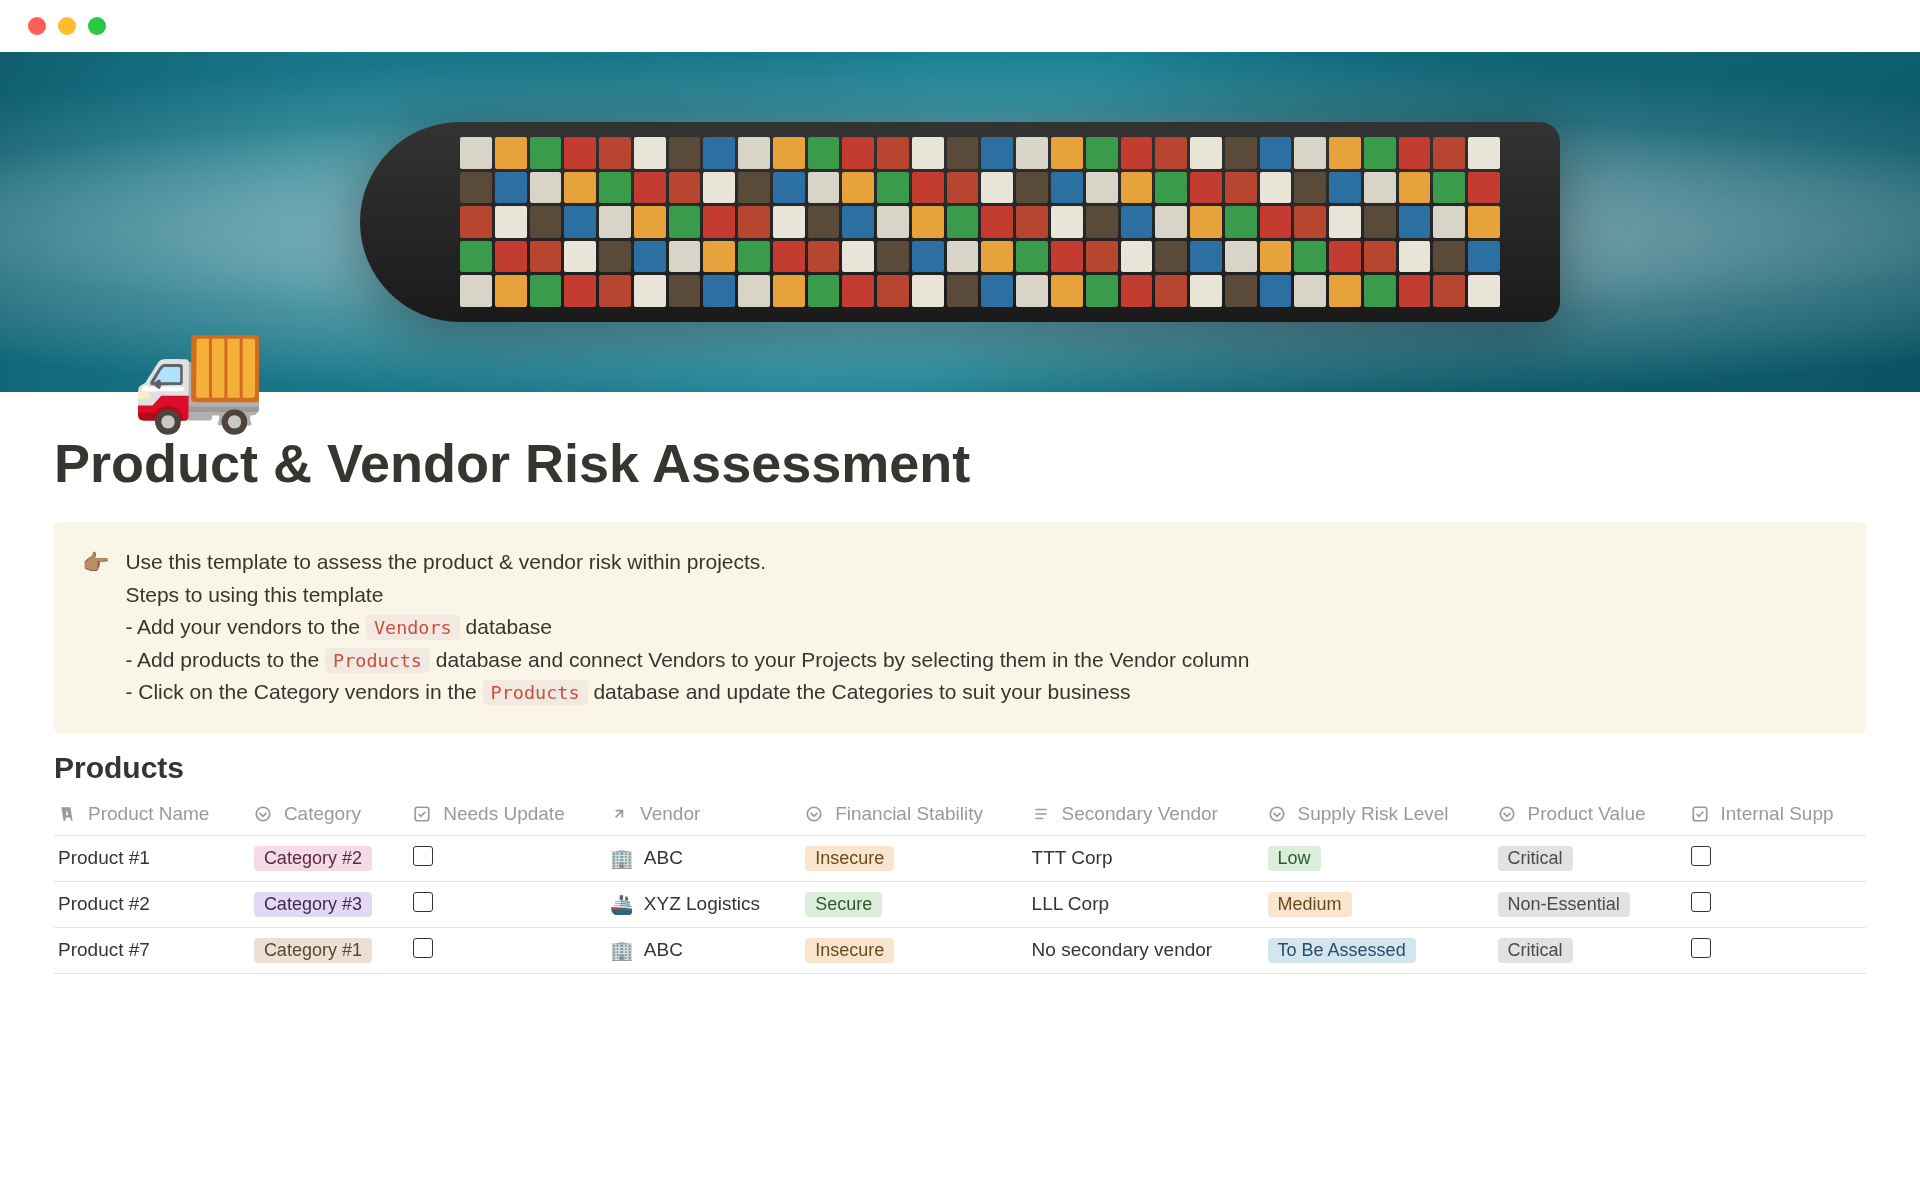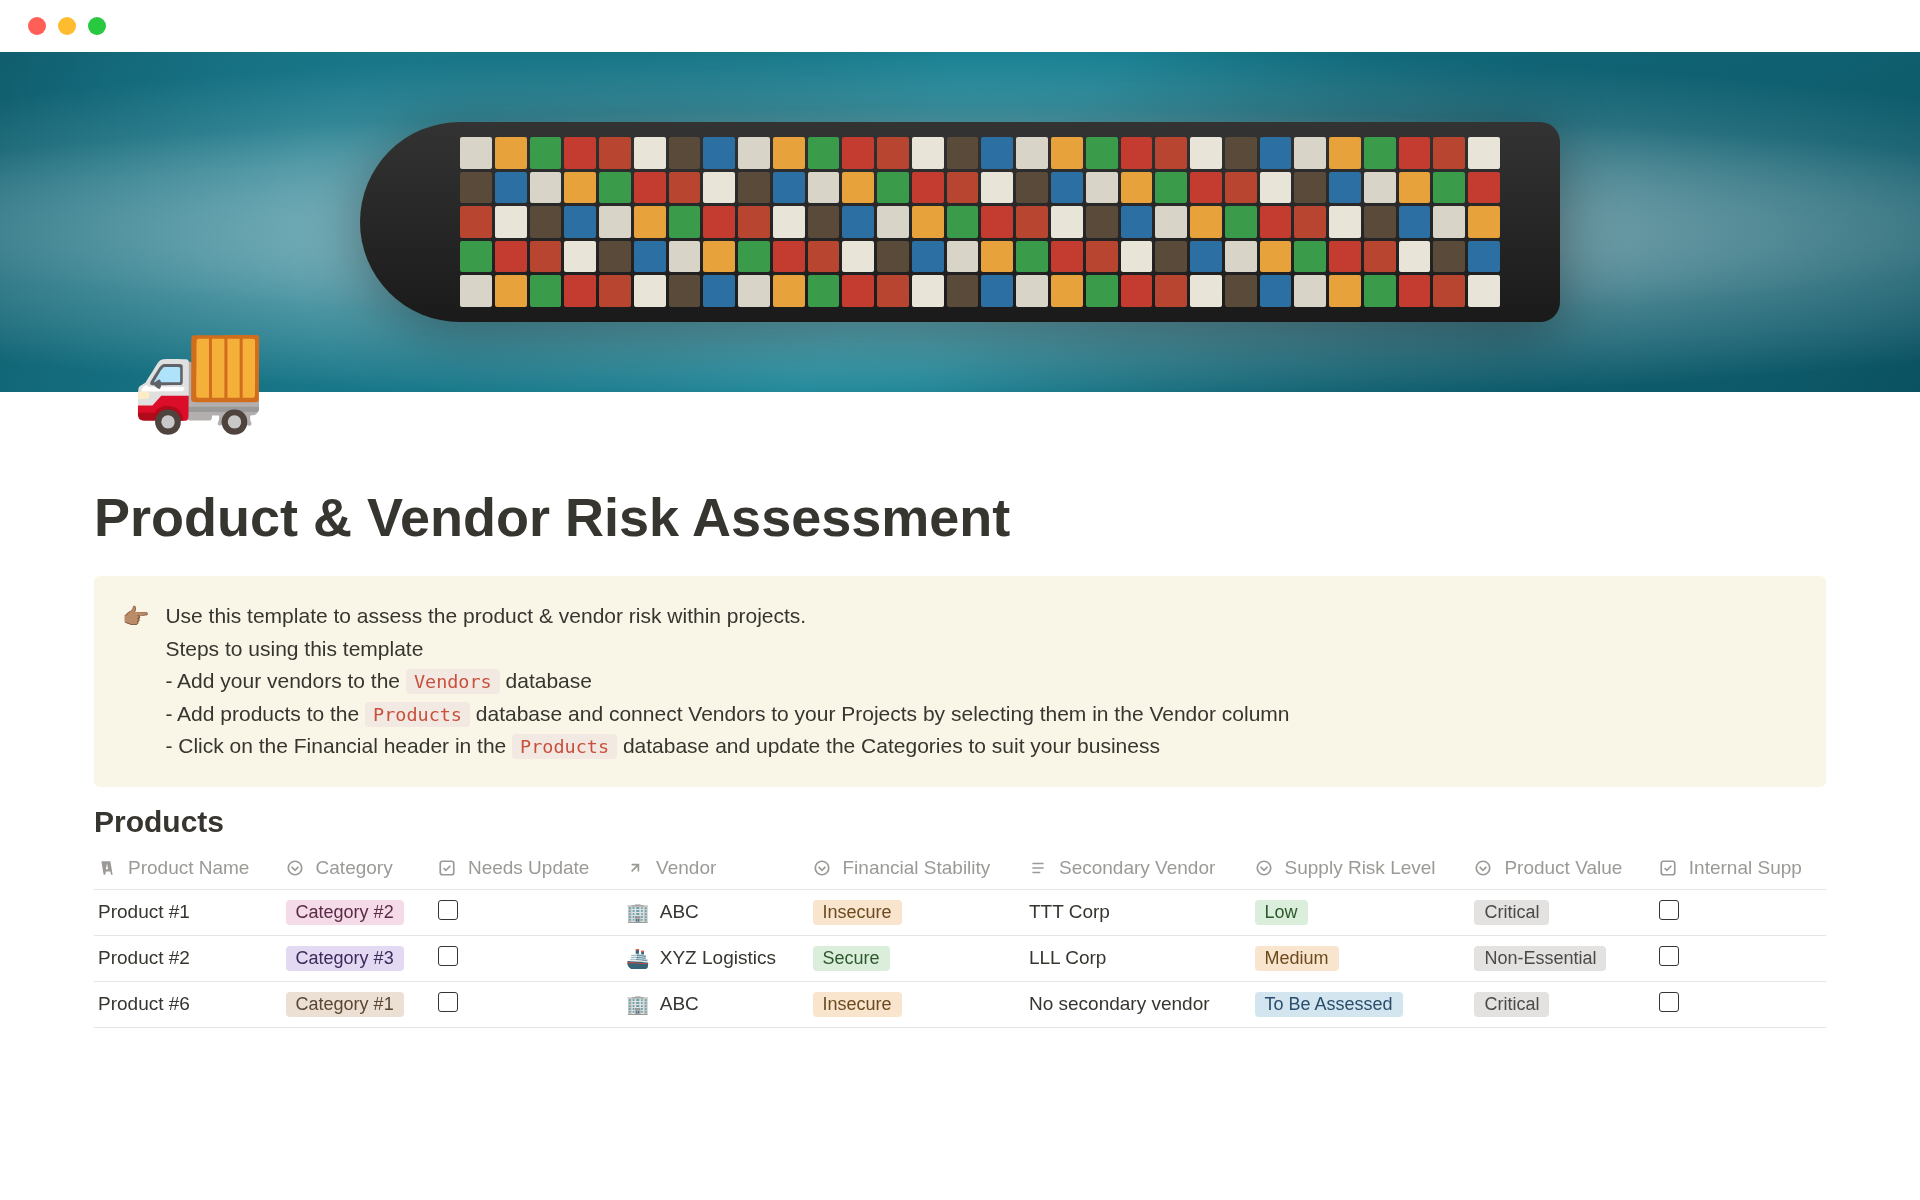--- a/index.html
+++ b/index.html
@@ -67,22 +67,22 @@
 
 .page-icon {
   position: absolute;
   left: 130px;
   top: 310px;
   font-size: 110px;
   z-index: 10;
 }
 
 .page-content {
-  padding: 0 94px;
-  margin-top: 94px;
+  padding: 0 54px;
+  margin-top: 40px;
 }
 .page-title {
   font-size: 54px;
   font-weight: 700;
   color: #37352f;
   margin-bottom: 28px;
 }
 .callout {
   background: #f9f5e7;
   border-radius: 6px;
@@ -350,21 +350,21 @@
     <div class="callout-body">
       <div>Use this template to assess the product &amp; vendor risk within projects.</div>
       <div>Steps to using this template</div>
       <div>
         <span>- Add your vendors to the </span><span class="code-pill">Vendors</span><span> database</span>
       </div>
       <div>
         <span>- Add products to the </span><span class="code-pill">Products</span><span> database and connect Vendors to your Projects by selecting them in the Vendor column</span>
       </div>
       <div>
-        <span>- Click on the Financial header in the </span><span class="code-pill">Products</span><span> database and update the Categories to suit your business</span>
+        <span>- Click on the Category vendors in the </span><span class="code-pill">Products</span><span> database and update the Categories to suit your business</span>
       </div>
     </div>
   </div>
 
 
   <div class="db-title">Products</div>
 
   <div class="table-wrap">
     <table class="db-table">
       <thead>
@@ -476,21 +476,21 @@
                 <span>XYZ Logistics</span>
               </span>
             </td>
             <td><span class="tag tag-green">Secure</span></td>
             <td><span>LLL Corp</span></td>
             <td><span class="tag tag-orange">Medium</span></td>
             <td><span class="tag tag-gray">Non-Essential</span></td>
             <td><span class="checkbox"></span></td>
           </tr>
           <tr>
-            <td><span>Product #6</span></td>
+            <td><span>Product #7</span></td>
             <td><span class="tag tag-brown-light">Category #1</span></td>
             <td><span class="checkbox"></span></td>
             <td>
               <span class="vendor-cell">
                 <span class="vendor-emoji">🏢</span>
                 <span>ABC</span>
               </span>
             </td>
             <td><span class="tag tag-orange">Insecure</span></td>
             <td><span>No secondary vendor</span></td>

